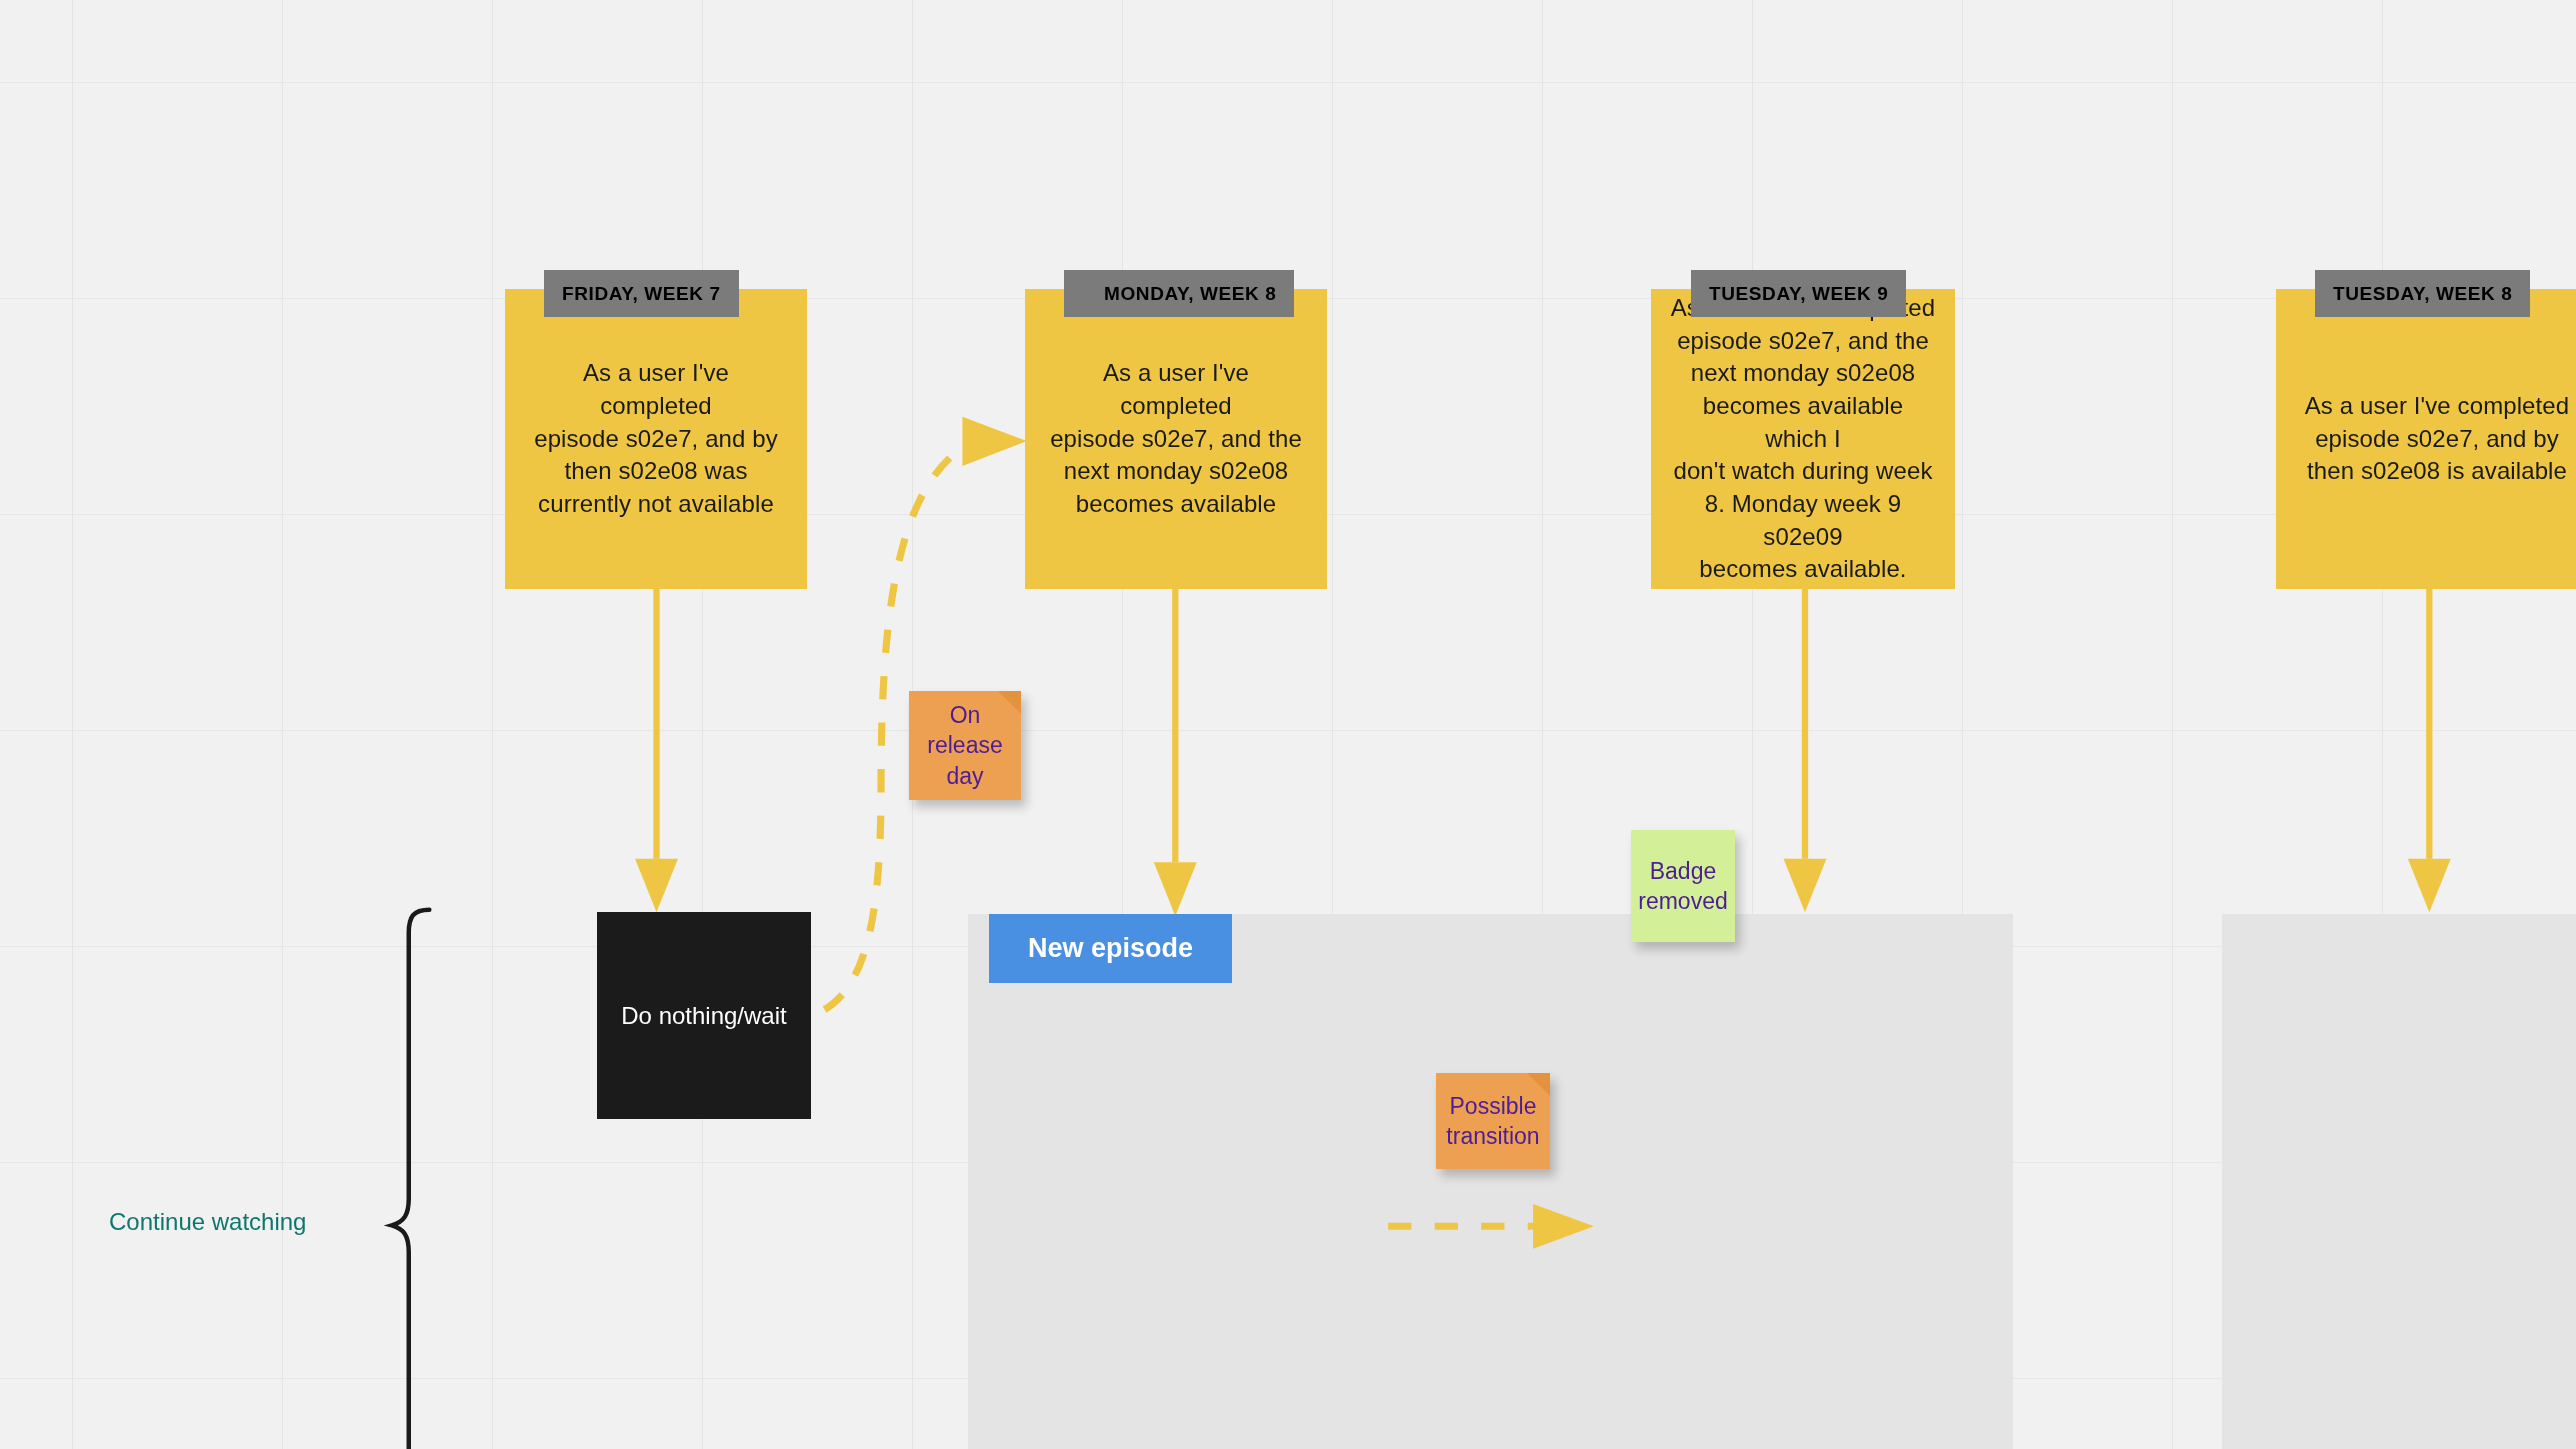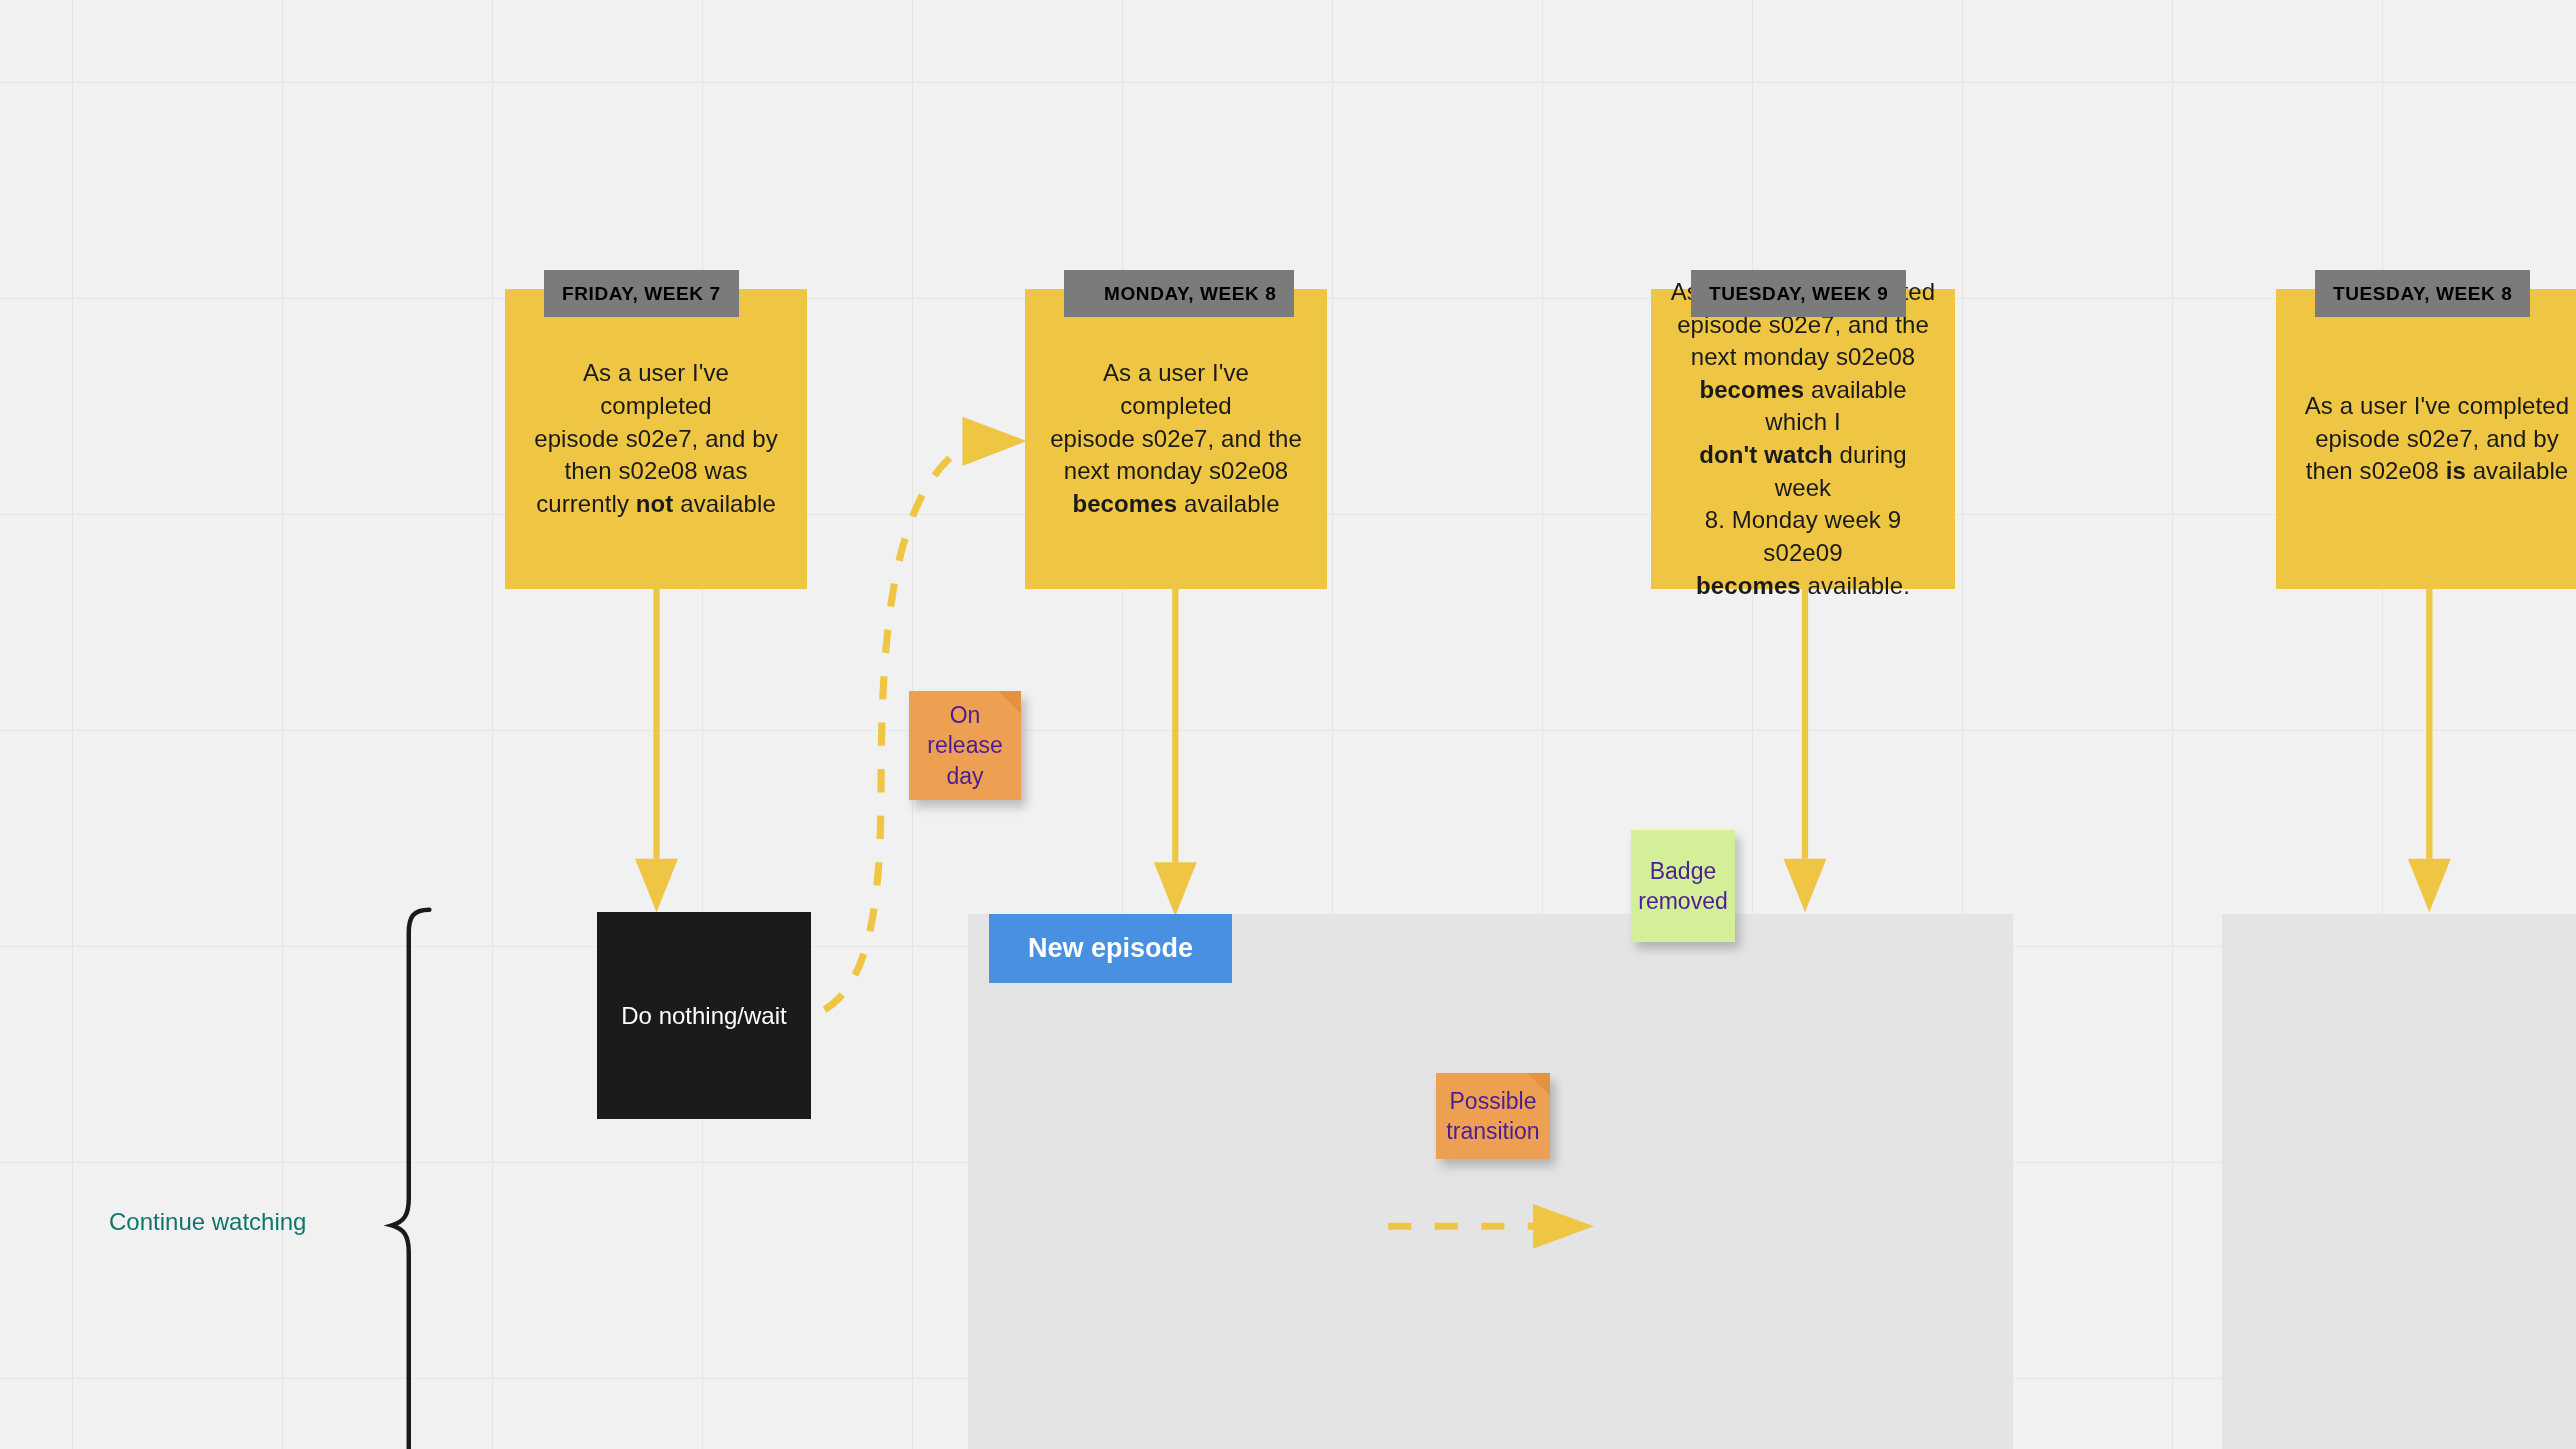--- a/index.html
+++ b/index.html
@@ -44,21 +44,21 @@
     justify-content: center;
     padding: 0 19.7px;
   }
   .card-text {
     font-size: 24px;
     line-height: 1.36;
     color: #1a1a1a;
     text-align: center;
     letter-spacing: 0.1px;
   }
-  .card-text b { font-weight: 700; }
+  .card-text b { font-weight: 400; }
   .badge {
     position: absolute;
     background: #7b7b7b;
     color: #000000;
     font-size: 19px;
     font-weight: 700;
     letter-spacing: 0.6px;
     height: 47px;
     display: flex;
     align-items: center;
@@ -231,21 +231,21 @@
     </div>
   </div>
 
   <div class="sticky green" style="left:1631px; top:830px; width:104px; height:112px;">
     <div>
       <span>Badge</span><br>
       <span>removed</span>
     </div>
   </div>
 
-  <div class="sticky orange" style="left:1436px; top:1073px; width:114px; height:86px;">
+  <div class="sticky orange" style="left:1436px; top:1073px; width:114px; height:96px;">
     <div>
       <span>Possible</span><br>
       <span>transition</span>
     </div>
   </div>
 
   <div class="blackbox" style="left:552px; top:912px; width:214px; height:207px;margin-left:45px;">Do nothing/wait</div>
 
   <div class="bluebox" style="left:969px; top:914px; width:243px; height:69px;margin-left:20px;">New episode</div>
 

